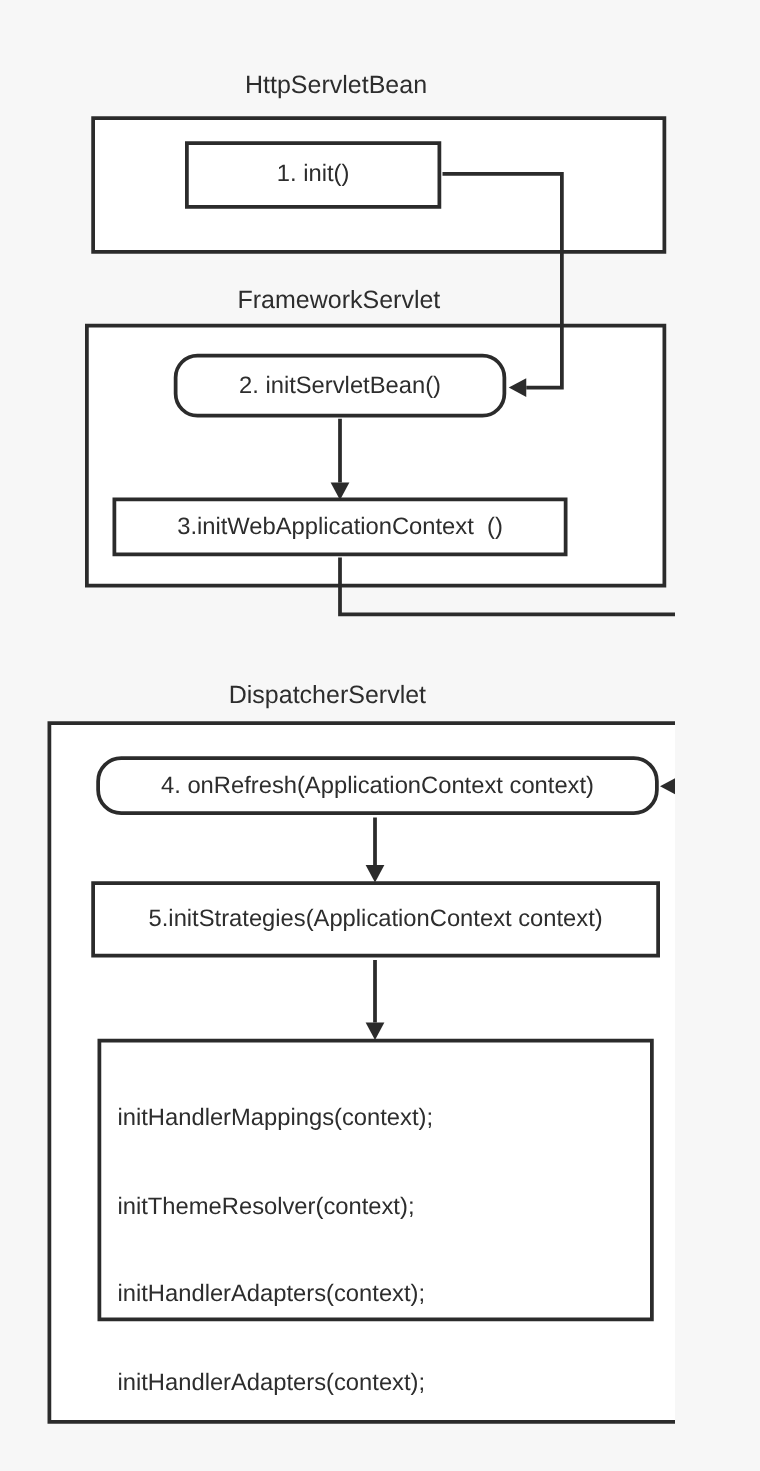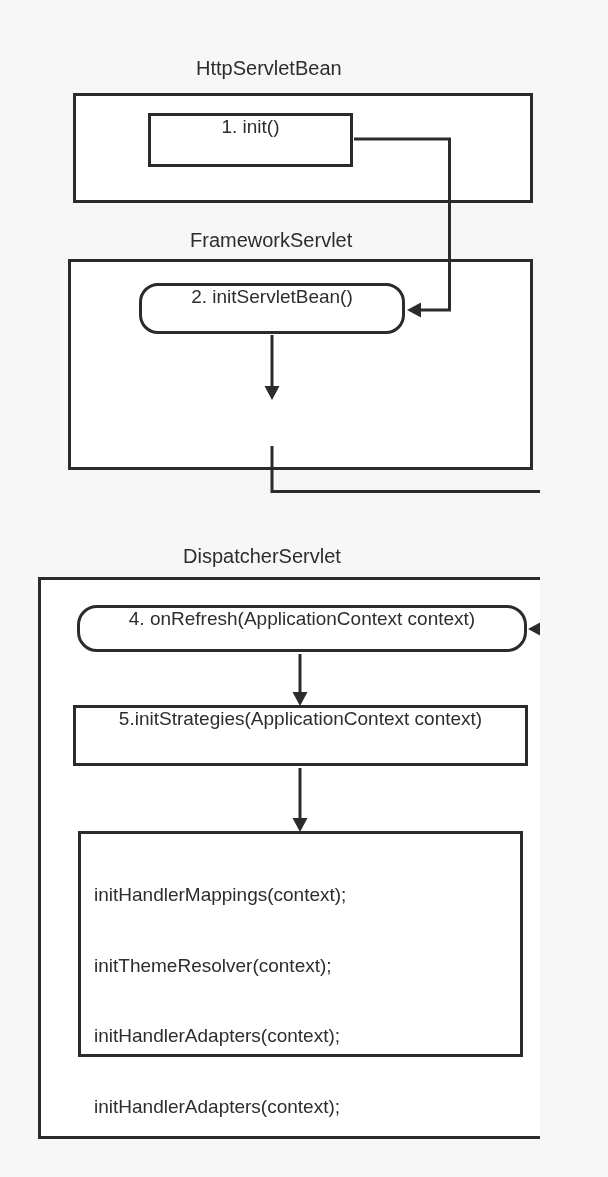--- a/index.html
+++ b/index.html
@@ -30,21 +30,21 @@
     background: #ffffff;
     border: 3px solid #2b2b2b;
     box-sizing: border-box;
   }
   .method-box {
     position: absolute;
     background: #ffffff;
     border: 3px solid #2b2b2b;
     box-sizing: border-box;
     display: flex;
-    align-items: flex-start;
+    align-items: center;
     justify-content: center;
     font-size: 19px;
     color: #2d2d2d;
     white-space: pre;
   }
   .code-list {
     position: absolute;
     font-size: 19px;
     line-height: 23.5px;
     color: #2d2d2d;
@@ -81,20 +81,23 @@
   <div class="outer-box" style="left:38px; top:577px; width:531px; height:562px;"></div>
 
   <div class="method-box" style="left:148px; top:113px; width:205px; height:54px;">
     <span>1. init()</span>
   </div>
 
   <div class="method-box" style="left:139px; top:283px; width:266px; height:51px;border-radius:19px;">
     <span>2. initServletBean()</span>
   </div>
 
+  <div class="method-box" style="left:90px; top:398px; width:364px; height:47px;">
+    <span>3.initWebApplicationContext  ()</span>
+  </div>
 
   <div class="method-box" style="left:77px; top:605px; width:450px; height:47px;border-radius:20px;">
     <span>4. onRefresh(ApplicationContext context)</span>
   </div>
 
   <div class="method-box" style="left:73px; top:705px; width:455px; height:61px;">
     <span>5.initStrategies(ApplicationContext context)</span>
   </div>
 
   <div class="outer-box" style="left:78px; top:831px; width:445px; height:226px;"></div>

